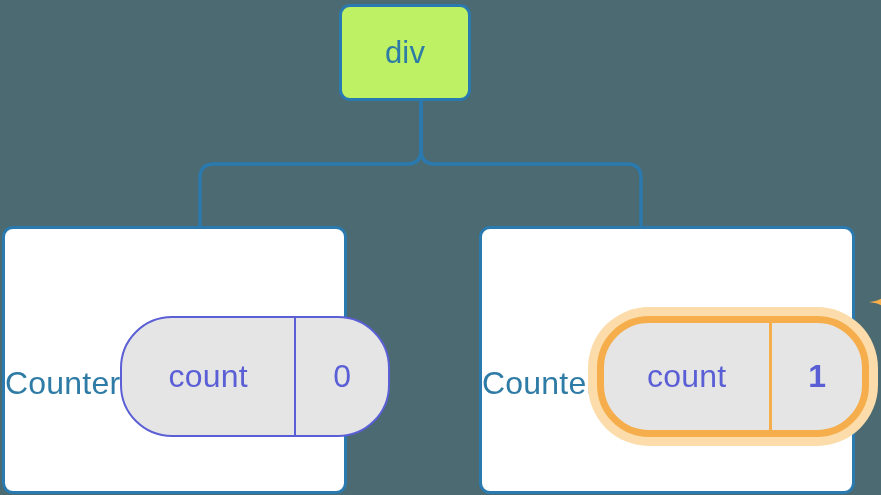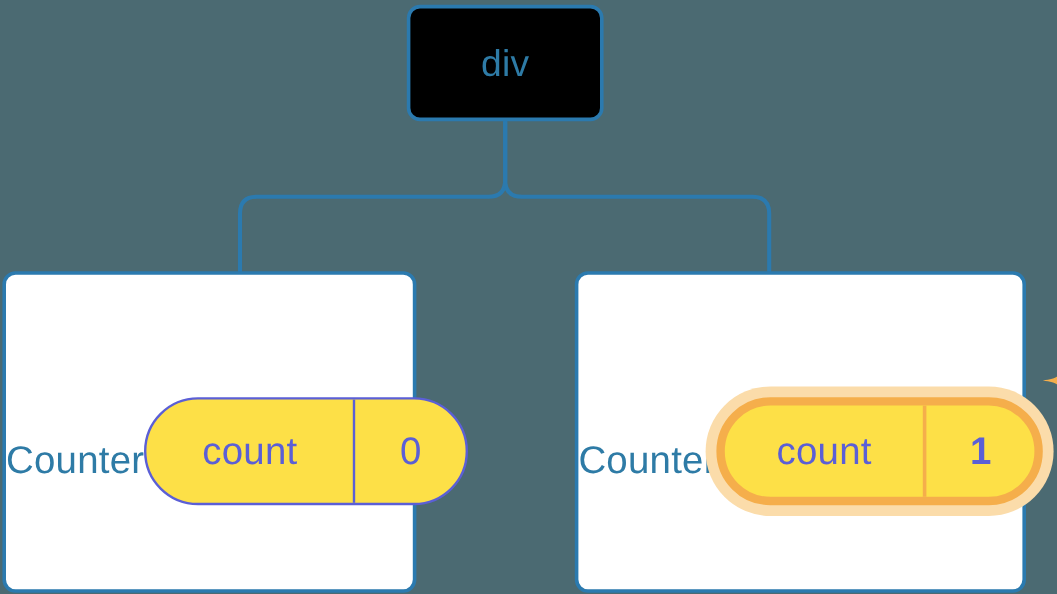--- a/index.html
+++ b/index.html
@@ -27,23 +27,23 @@
     width: 881px;
     height: 495px;
     pointer-events: none;
   }
 
   
   .root-node {
     position: absolute;
     left: 339px;
     top: 4px;
-    width: 164px;
+    width: 132px;
     height: 97px;
-    background: #000000;
+    background: #bef264;
     border: 3px solid #2b7aaf;
     border-radius: 11px;
     box-sizing: border-box;
     display: flex;
     align-items: center;
     justify-content: center;
     z-index: 3;
   }
   .root-label {
     font-size: 31px;
@@ -88,24 +88,24 @@
     position: relative;
     margin-top: 32px;
     display: flex;
     align-items: center;
     justify-content: center;
   }
   .pill {
     position: relative;
     display: flex;
     align-items: stretch;
-    height: 90px;
+    height: 121px;
     border-radius: 52px;
     box-sizing: border-box;
-    background: #fde047;
+    background: #e5e5e5;
   }
   .pill-plain {
     width: 270px;
     border: 2px solid #5b5fd6;
   }
   .pill-highlight {
     width: 272px;
     border: 7px solid #f5ae4b;
     box-shadow: 0 0 0 9px #fbdcaa;
   }

